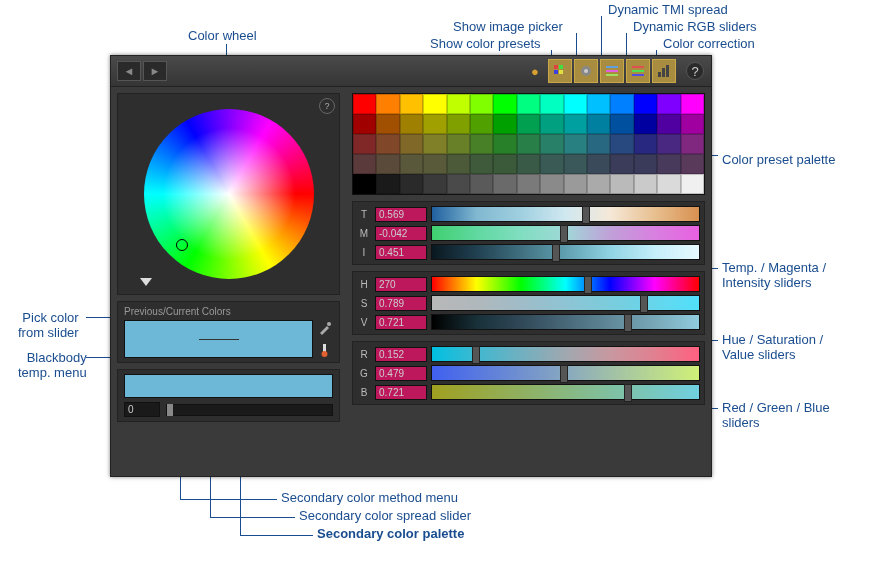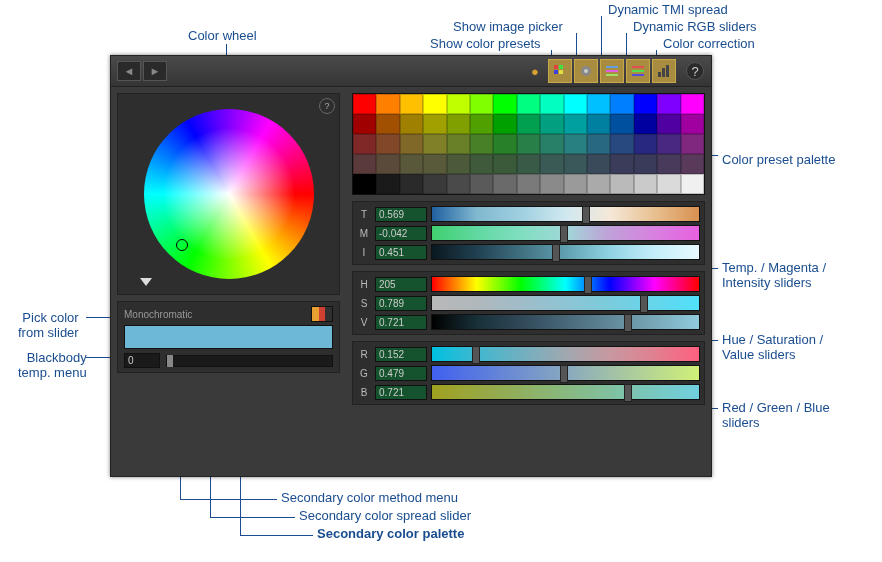--- a/index.html
+++ b/index.html
@@ -222,21 +222,21 @@
     gap: 4px;
   }
   .slider-label {
     width: 14px;
     font-size: 10px;
     text-align: center;
     color: #bbb;
   }
   .slider-val {
     width: 44px;
-    background: #14532d;
+    background: #be185d;
     border: 1px solid #111;
     font-size: 10px;
     padding: 1px 3px;
     color: #ccc;
   }
   .slider-track {
     flex: 1;
     height: 14px;
     border: 1px solid #111;
     position: relative;
@@ -363,26 +363,42 @@
   <div class="main-area">
 
     <div class="left-col">
       <div class="wheel-box">
         <div class="help-icon">?</div>
         <div class="wheel"></div>
         <div class="wheel-marker"></div>
         <div class="wheel-arrow"></div>
       </div>
 
-
       <div class="section">
-        <div style="display:flex; align-items:center; margin-bottom:3px;">
-          <div class="section-title" style="flex:1; margin:0;">Monochromatic</div>
-          <span class="mono-icon"></span>
-        </div>
+        <div class="section-title">Previous/Current Colors</div>
+        <div class="swatch-row">
+          <div class="swatch-large"></div>
+          <div style="display:flex; flex-direction:column; gap:6px;">
+            <div class="eyedrop">
+              <svg width="14" height="14">
+                  <path d="M2 12 L9 5 L11 7 L4 14 Z" fill="#aaa"></path>
+                  <circle cx="11" cy="3" r="2" fill="#aaa"></circle>
+                </svg>
+            </div>
+            <div class="temp-menu">
+              <svg width="14" height="14">
+                  <rect x="5" y="1" width="3" height="8" fill="#ddd"></rect>
+                  <circle cx="6.5" cy="11" r="3" fill="#e06030"></circle>
+                </svg>
+            </div>
+          </div>
+        </div>
+      </div>
+
+      <div class="section">
         <div class="secondary-palette"></div>
         <div class="spread-row">
           <div class="spread-val">0</div>
           <div class="spread-slider">
             <div class="spread-handle"></div>
           </div>
         </div>
       </div>
     </div>
 
@@ -485,21 +501,21 @@
           <div class="slider-val">0.451</div>
           <div class="slider-track grad-int">
               <div class="slider-handle" style="left:45%;"></div>
             </div>
         </div>
       </div>
 
       <div class="slider-group">
         <div class="slider-row">
           <div class="slider-label">H</div>
-          <div class="slider-val">205</div>
+          <div class="slider-val">270</div>
           <div class="slider-track grad-hue">
               <div class="slider-handle" style="left:57%;"></div>
             </div>
         </div>
         <div class="slider-row">
           <div class="slider-label">S</div>
           <div class="slider-val">0.789</div>
           <div class="slider-track grad-sat">
               <div class="slider-handle" style="left:78%;"></div>
             </div>

